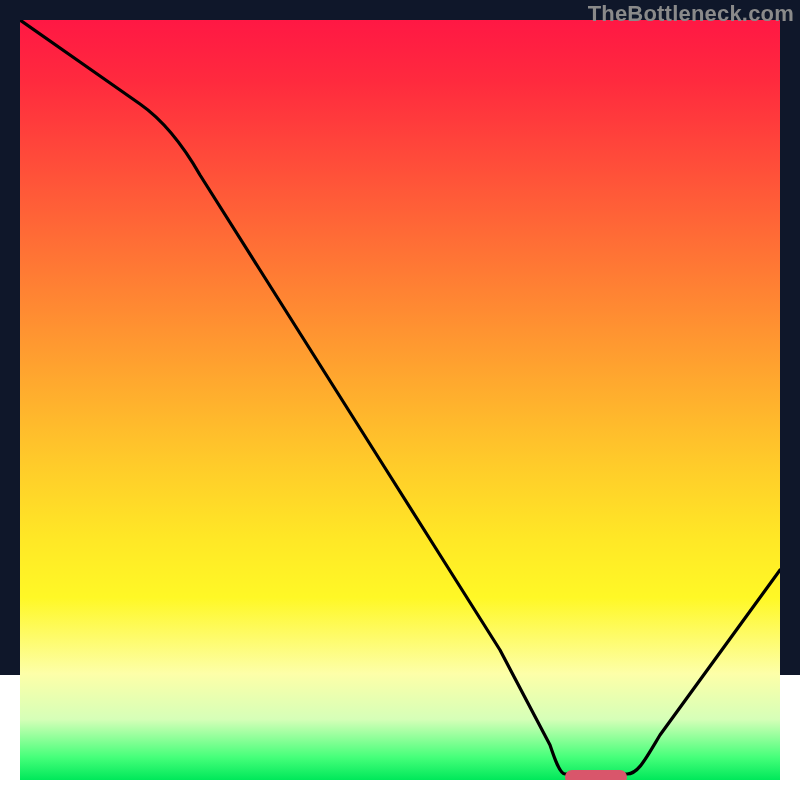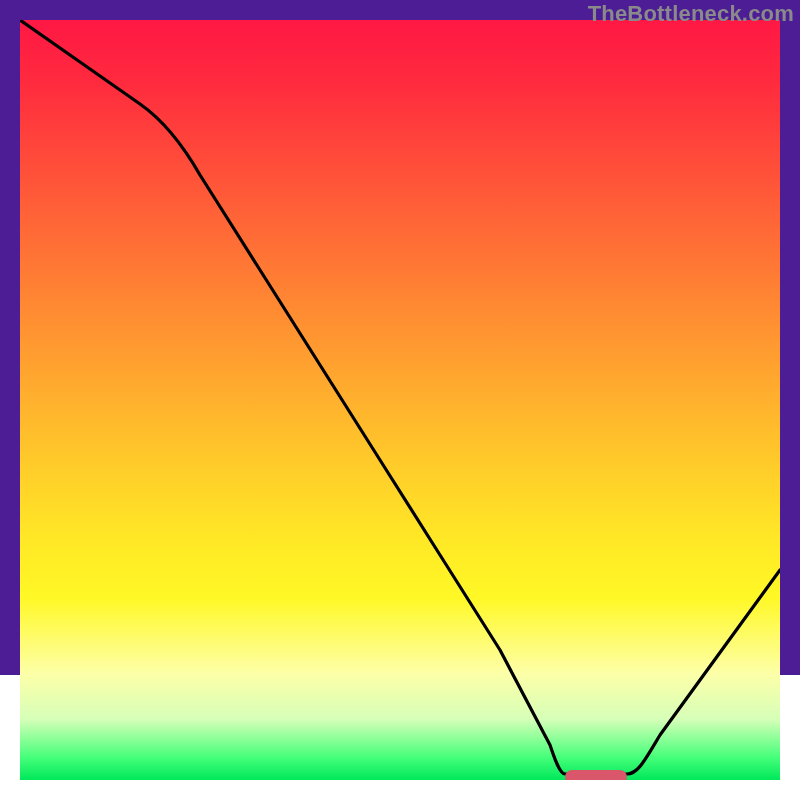--- a/index.html
+++ b/index.html
@@ -7,21 +7,21 @@
     padding: 0;
     width: 800px;
     height: 800px;
     overflow: hidden;
     font-family: Arial, Helvetica, sans-serif;
   }
   .canvas {
     position: relative;
     width: 800px;
     height: 675px;
-    background: #4c1d95;
+    background: #0f172a;
   }
   .plot-area {
     position: absolute;
     left: 20px;
     top: 20px;
     width: 760px;
     height: 760px;
     background: linear-gradient(to bottom,
       #ff1844 0%,
       #ff2a3e 8%,

